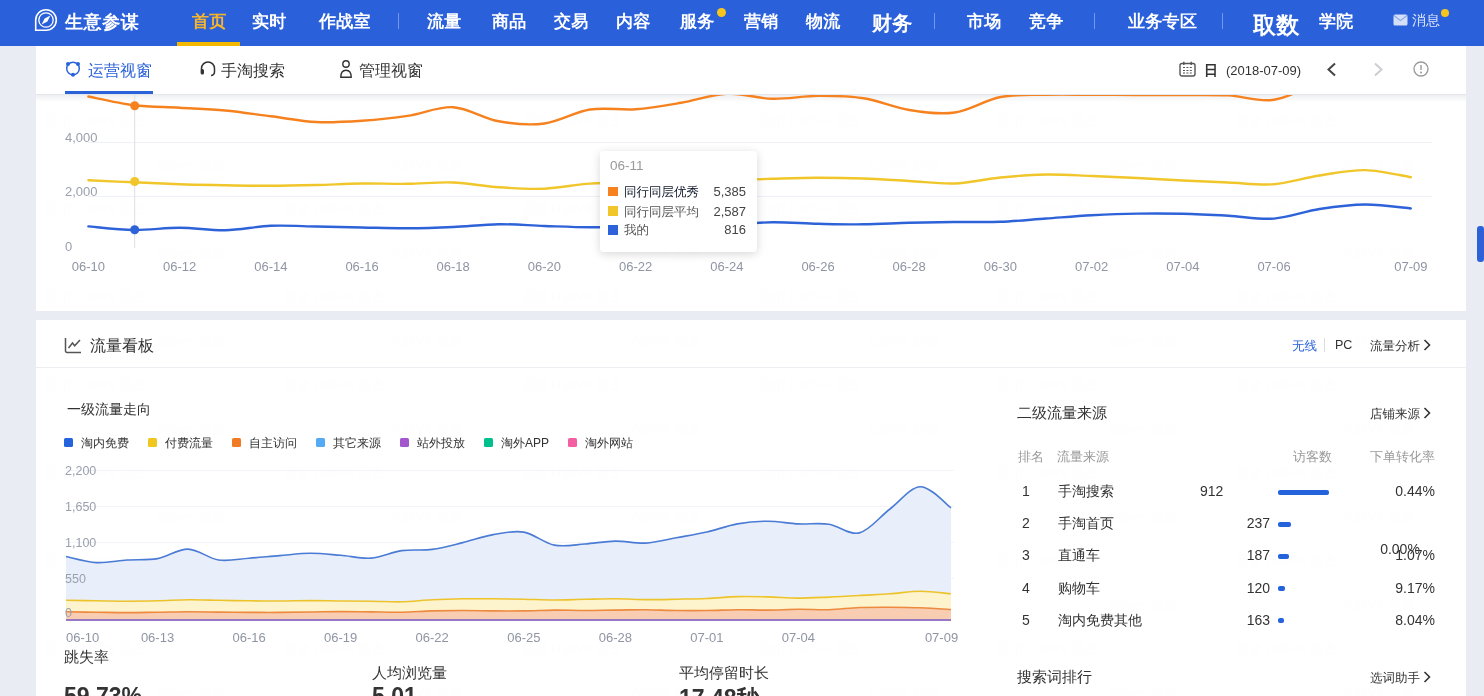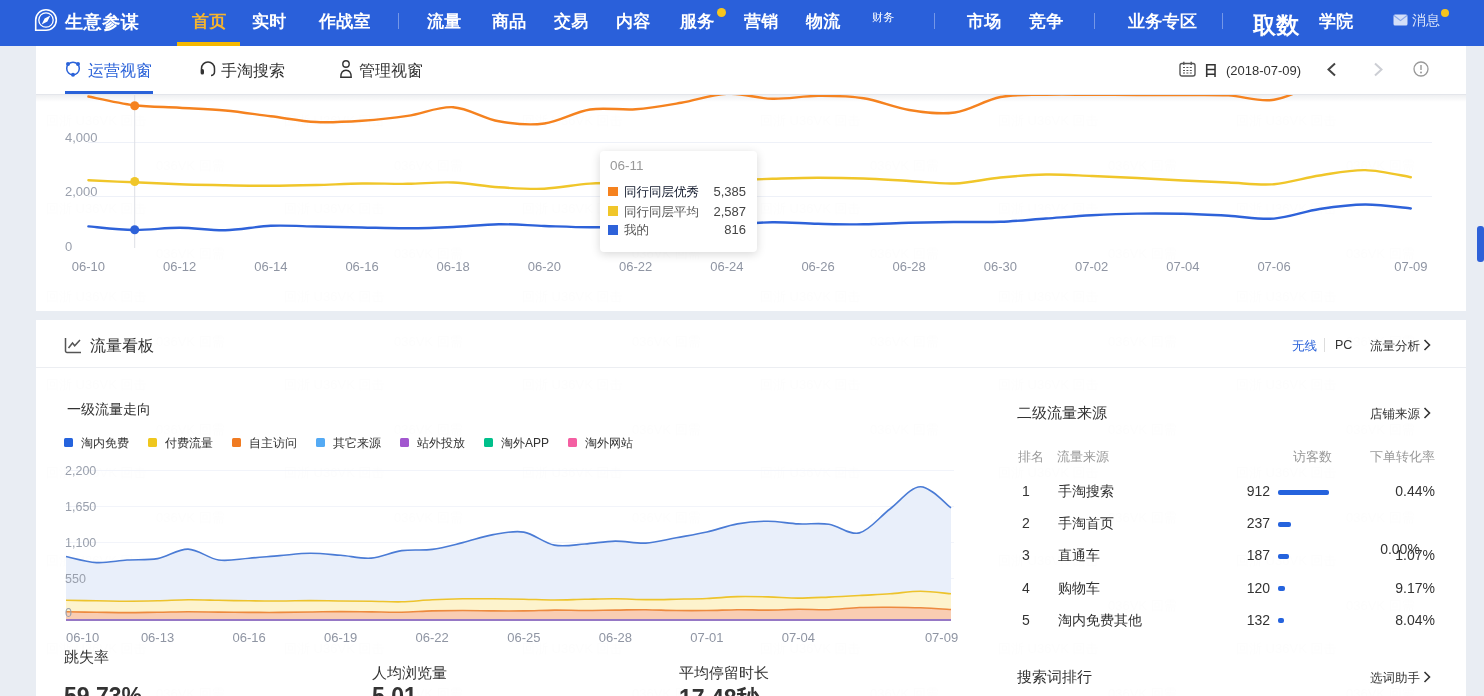--- a/index.html
+++ b/index.html
@@ -30,21 +30,21 @@
 <div class="abs" style="left:192px;top:10px;font-size:17px;font-weight:600;color:#f7b52c;letter-spacing:0.3px">首页</div>
 <div class="abs" style="left:252px;top:10px;font-size:17px;font-weight:600;color:#ffffff;letter-spacing:0.3px">实时</div>
 <div class="abs" style="left:319px;top:10px;font-size:17px;font-weight:600;color:#ffffff;letter-spacing:0.3px">作战室</div>
 <div class="abs" style="left:427px;top:10px;font-size:17px;font-weight:600;color:#ffffff;letter-spacing:0.3px">流量</div>
 <div class="abs" style="left:492px;top:10px;font-size:17px;font-weight:600;color:#ffffff;letter-spacing:0.3px">商品</div>
 <div class="abs" style="left:554px;top:10px;font-size:17px;font-weight:600;color:#ffffff;letter-spacing:0.3px">交易</div>
 <div class="abs" style="left:616px;top:10px;font-size:17px;font-weight:600;color:#ffffff;letter-spacing:0.3px">内容</div>
 <div class="abs" style="left:680px;top:10px;font-size:17px;font-weight:600;color:#ffffff;letter-spacing:0.3px">服务</div>
 <div class="abs" style="left:744px;top:10px;font-size:17px;font-weight:600;color:#ffffff;letter-spacing:0.3px">营销</div>
 <div class="abs" style="left:806px;top:10px;font-size:17px;font-weight:600;color:#ffffff;letter-spacing:0.3px">物流</div>
-<div class="abs" style="left:872px;top:10px;font-size:11px;font-weight:400;color:#ffffff;letter-spacing:0.3px">财务</div>
+<div class="abs" style="left:872px;top:10px;font-size:20px;font-weight:700;color:#ffffff;letter-spacing:0.3px">财务</div>
 <div class="abs" style="left:967px;top:10px;font-size:17px;font-weight:600;color:#ffffff;letter-spacing:0.3px">市场</div>
 <div class="abs" style="left:1029px;top:10px;font-size:17px;font-weight:600;color:#ffffff;letter-spacing:0.3px">竞争</div>
 <div class="abs" style="left:1128px;top:10px;font-size:17px;font-weight:600;color:#ffffff;letter-spacing:0.3px">业务专区</div>
 <div class="abs" style="left:1253px;top:10px;font-size:23px;font-weight:600;color:#ffffff;letter-spacing:0.3px">取数</div>
 <div class="abs" style="left:1319px;top:10px;font-size:17px;font-weight:600;color:#ffffff;letter-spacing:0.3px">学院</div>
 <div class="abs" style="left:398px;top:13px;width:1px;height:16px;background:rgba(255,255,255,0.35)"></div>
 <div class="abs" style="left:934px;top:13px;width:1px;height:16px;background:rgba(255,255,255,0.35)"></div>
 <div class="abs" style="left:1094px;top:13px;width:1px;height:16px;background:rgba(255,255,255,0.35)"></div>
 <div class="abs" style="left:1222px;top:13px;width:1px;height:16px;background:rgba(255,255,255,0.35)"></div>
 <div class="abs" style="left:177px;top:42px;width:63px;height:4px;background:#f5b800"></div>
@@ -208,41 +208,41 @@
 <div class="abs" style="left:1370px;top:406px;font-size:12.5px;color:#333">店铺来源</div>
 <svg class="abs" style="left:1423px;top:407px" width="8" height="12" viewBox="0 0 8 12">
     <path d="M1.5 1 L6.5 6 L1.5 11" fill="none" stroke="#333" stroke-width="1.6"></path>
   </svg>
 <div class="abs" style="left:1018px;top:448px;font-size:13px;color:#999">排名</div>
 <div class="abs" style="left:1057px;top:448px;font-size:13px;color:#999">流量来源</div>
 <div class="abs" style="left:1262px;top:448px;width:70px;text-align:right;font-size:13px;color:#999">访客数</div>
 <div class="abs" style="left:1355px;top:448px;width:80px;text-align:right;font-size:13px;color:#999">下单转化率</div>
 <div class="abs t14" style="left:1018px;top:483px;width:16px;text-align:center">1</div>
 <div class="abs t14" style="left:1058px;top:483px">手淘搜索</div>
-<div class="abs t14" style="left:1200px;top:483px;width:70px;text-align:right">912</div>
+<div class="abs t14" style="left:1200px;top:483px;width:70px;text-align:left">912</div>
 <div class="abs" style="left:1278px;top:489.7px;width:51.2px;height:5px;border-radius:2px;background:#2563dd"></div>
 <div class="abs t14" style="left:1365px;top:483px;width:70px;text-align:right">0.44%</div>
 <div class="abs t14" style="left:1018px;top:515px;width:16px;text-align:center">2</div>
 <div class="abs t14" style="left:1058px;top:515px">手淘首页</div>
 <div class="abs t14" style="left:1200px;top:515px;width:70px;text-align:right">237</div>
 <div class="abs" style="left:1278px;top:521.8px;width:13.3px;height:5px;border-radius:2px;background:#2563dd"></div>
 <div class="abs t14" style="left:1365px;top:541px;width:70px;text-align:center">0.00%</div>
 <div class="abs t14" style="left:1018px;top:547px;width:16px;text-align:center">3</div>
 <div class="abs t14" style="left:1058px;top:547px">直通车</div>
 <div class="abs t14" style="left:1200px;top:547px;width:70px;text-align:right">187</div>
 <div class="abs" style="left:1278px;top:553.9px;width:10.5px;height:5px;border-radius:2px;background:#2563dd"></div>
 <div class="abs t14" style="left:1365px;top:547px;width:70px;text-align:right">1.07%</div>
 <div class="abs t14" style="left:1018px;top:580px;width:16px;text-align:center">4</div>
 <div class="abs t14" style="left:1058px;top:580px">购物车</div>
 <div class="abs t14" style="left:1200px;top:580px;width:70px;text-align:right">120</div>
 <div class="abs" style="left:1278px;top:586.0px;width:6.7px;height:5px;border-radius:2px;background:#2563dd"></div>
 <div class="abs t14" style="left:1365px;top:580px;width:70px;text-align:right">9.17%</div>
 <div class="abs t14" style="left:1018px;top:612px;width:16px;text-align:center">5</div>
 <div class="abs t14" style="left:1058px;top:612px">淘内免费其他</div>
-<div class="abs t14" style="left:1200px;top:612px;width:70px;text-align:right">132</div>
+<div class="abs t14" style="left:1200px;top:612px;width:70px;text-align:right">163</div>
 <div class="abs" style="left:1278px;top:618.1px;width:6.3px;height:5px;border-radius:2px;background:#2563dd"></div>
 <div class="abs t14" style="left:1365px;top:612px;width:70px;text-align:right">8.04%</div>
 <div class="abs" style="left:1017px;top:668px;font-size:15px;color:#333;font-weight:500">搜索词排行</div>
 <div class="abs" style="left:1370px;top:670px;font-size:12.5px;color:#333">选词助手</div>
 <svg class="abs" style="left:1423px;top:671px" width="8" height="12" viewBox="0 0 8 12">
     <path d="M1.5 1 L6.5 6 L1.5 11" fill="none" stroke="#333" stroke-width="1.6"></path>
   </svg>
 
 <div class="abs" style="left:1477px;top:226px;width:7px;height:36px;border-radius:3px;background:#2e61d8"></div>
 </body></html>

